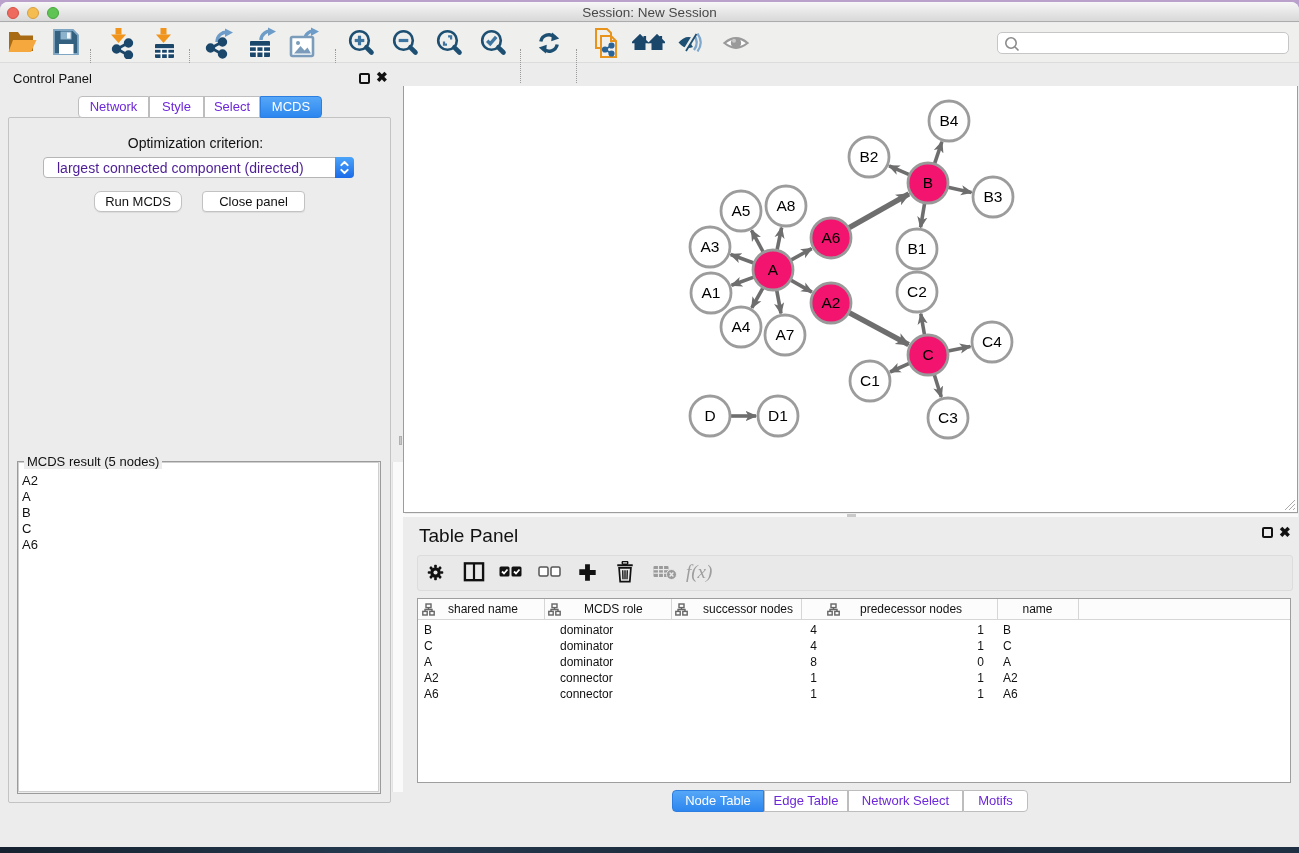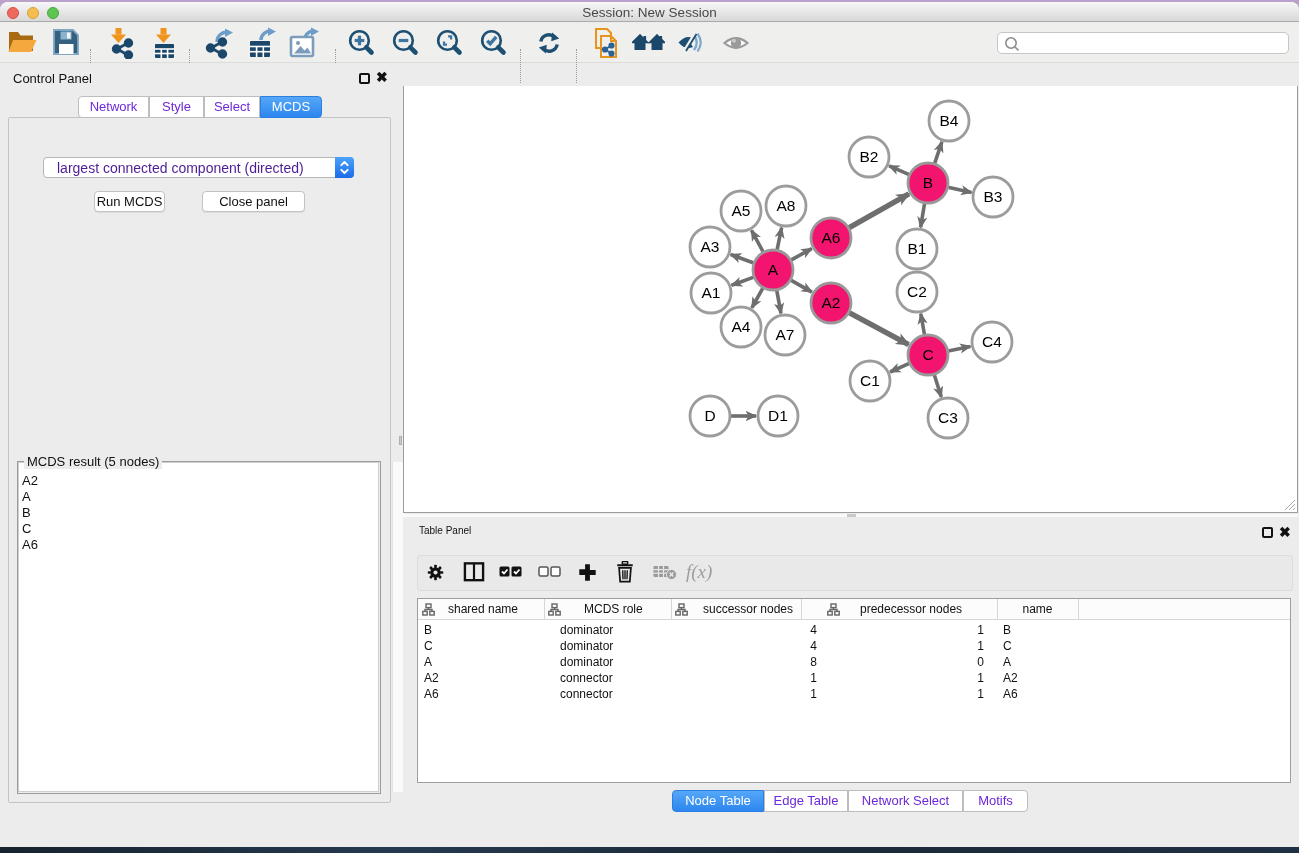--- a/index.html
+++ b/index.html
@@ -41,21 +41,21 @@
 #nettext { position:absolute; left:0; top:4px; width:896px; text-align:center; font-size:13px; color:#333; }
 #netcanvas { position:absolute; left:0; top:22px; width:895px; height:427px; background:#fff; border:1px solid #9c9c9c; border-top:none; }
 #graph { position:absolute; left:0; top:0; }
 #graph line { stroke:#6e6e6e; stroke-width:3.6; }
 #graph line.tk { stroke-width:5.4; }
 #graph circle.wh { fill:#fff; stroke:#9c9c9c; stroke-width:2.8; }
 #graph circle.pk { fill:#f2146e; stroke:#999; stroke-width:2.8; }
 #graph text { font-size:15.5px; fill:#000; text-anchor:middle; font-family:"Liberation Sans",sans-serif; }
 
 #tpanel { position:absolute; left:403px; top:517px; width:896px; height:298px; background:#ececec; }
-#tptitle { position:absolute; left:16px; top:8px; font-size:10px; color:#111; }
+#tptitle { position:absolute; left:16px; top:8px; font-size:19px; color:#111; }
 #tptools { position:absolute; left:14px; top:38px; width:876px; height:36px; background:#e9e9e9; border:1px solid #dcdcdc; border-radius:3px; }
 #ttable { position:absolute; left:14px; top:81px; width:874px; height:185px; background:#fff; border:1px solid #9e9e9e; }
 #thead { position:absolute; left:0; top:0; width:872px; height:21px; background:#fcfcfc; border-bottom:1px solid #d6d6d6; }
 .hdiv { position:absolute; top:0; width:0; height:21px; border-left:1px solid #d6d6d6; }
 .htxt { position:absolute; top:3px; font-size:12px; color:#111; }
 .cell { position:absolute; font-size:12px; color:#111; }
 .rnum { text-align:right; }
 
 #btabs { position:absolute; left:269px; top:273px; height:21px; }
 
@@ -216,30 +216,31 @@
     <div id="cptitle">Control Panel</div>
     <div class="sqbtn" style="left:359px;top:10px;"></div>
     <div class="xbtn" style="left:376px;top:6px;">✖</div>
     <div id="cpbox"></div>
     <div id="cptabs">
       <div class="tab" style="left:0;width:71px;border-radius:4px 0 0 4px;">Network</div>
       <div class="tab" style="left:71px;width:55px;">Style</div>
       <div class="tab" style="left:126px;width:56px;">Select</div>
       <div class="tab tabsel" style="left:182px;width:62px;border-radius:0 4px 4px 0;">MCDS</div>
     </div>
+    <div id="optlabel">Optimization criterion:</div>
     <div id="dropdown">
       <div id="ddtext">largest connected component (directed)</div>
       <div id="ddstep">
         <svg width="19" height="21">
             <path d="M6.3 8.2 L9.5 5 L12.7 8.2" fill="none" stroke="#fff" stroke-width="1.9" stroke-linecap="round" stroke-linejoin="round"></path>
             <path d="M6.3 12.8 L9.5 16 L12.7 12.8" fill="none" stroke="#fff" stroke-width="1.9" stroke-linecap="round" stroke-linejoin="round"></path>
           </svg>
       </div>
     </div>
-    <div class="btn" style="left:94px;top:128px;width:71px;">Run MCDS</div>
+    <div class="btn" style="left:94px;top:128px;width:88px;border-radius:7px;">Run MCDS</div>
     <div class="btn" style="left:202px;top:128px;width:103px;">Close panel</div>
     <div id="fs">
       <div id="fsborder"></div>
       <div id="fslist"></div>
       <div id="fsscroll"></div>
       <div id="fslegend">MCDS result (5 nodes)</div>
       <div class="li" style="top:18px;">A2</div>
       <div class="li" style="top:34px;">A</div>
       <div class="li" style="top:50px;">B</div>
       <div class="li" style="top:66px;">C</div>

